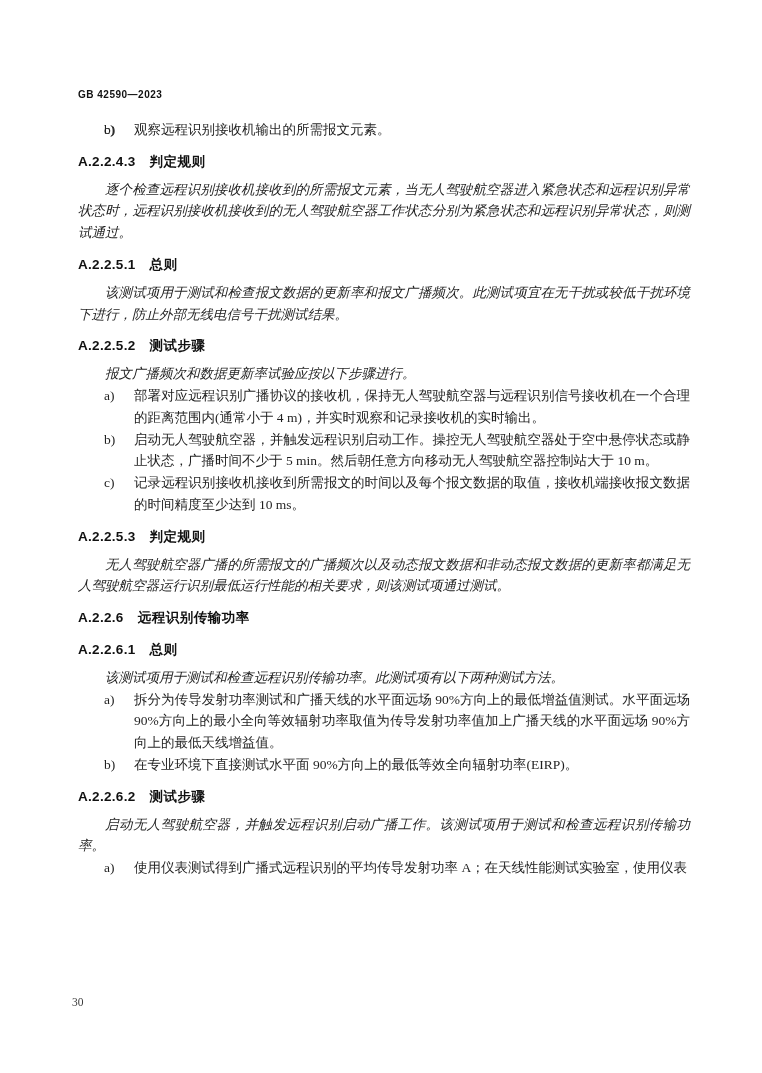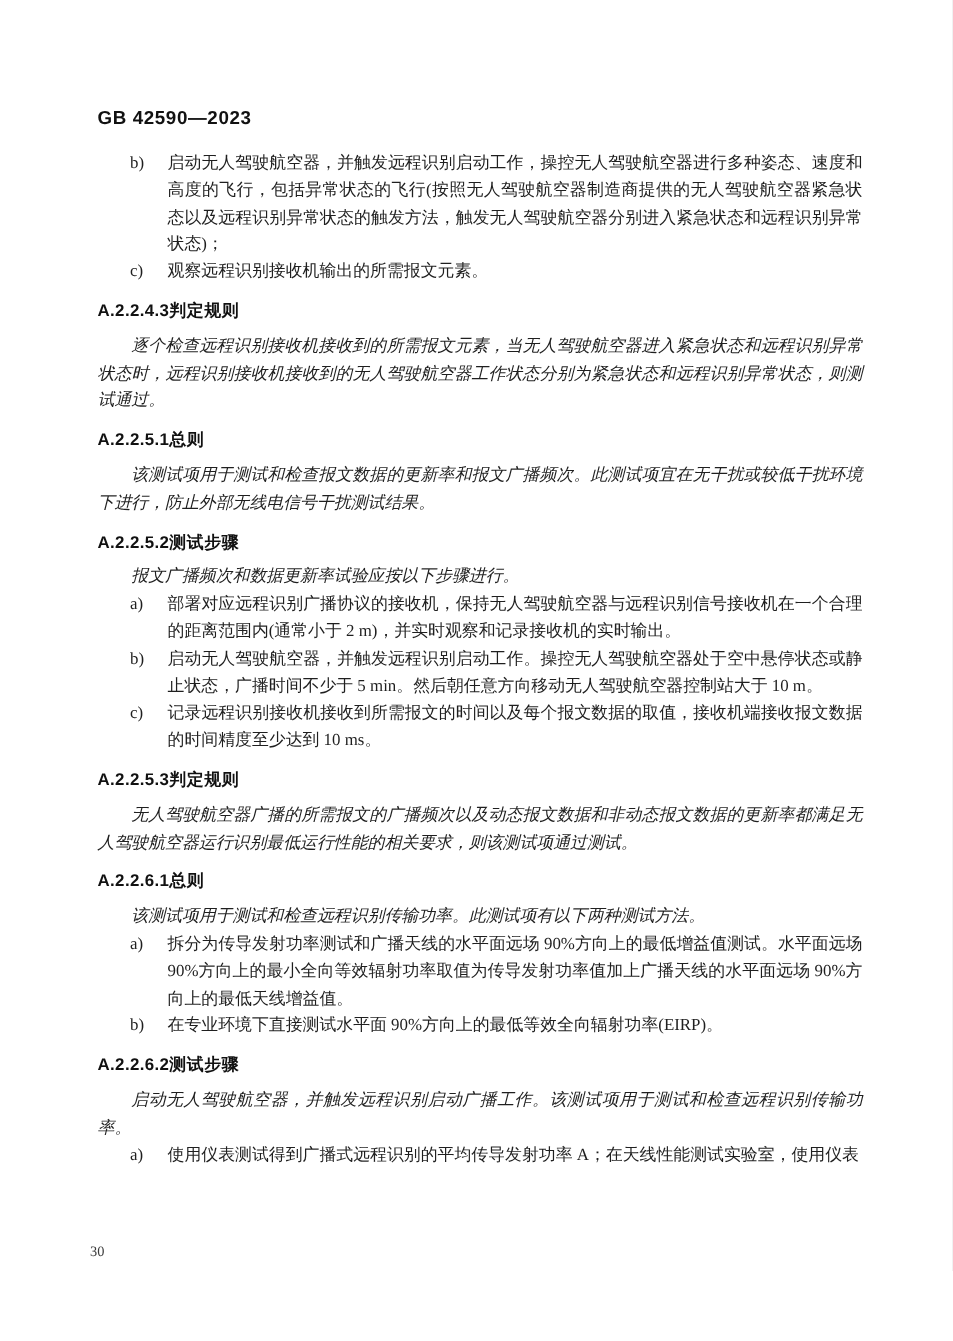--- a/index.html
+++ b/index.html
@@ -18,21 +18,21 @@
     font-family: "Liberation Serif", "DejaVu Serif", serif;
     font-size: 13.5px;
     line-height: 21.8px;
   }
   .doc-header {
     position: absolute;
     left: 78px;
     top: 84px;
     font-family: "Liberation Sans", "DejaVu Sans", sans-serif;
     font-weight: bold;
-    font-size: 15px;
+    font-size: 10px;
     letter-spacing: 0.5px;
     color: #111;
   }
   .body-col {
     position: absolute;
     left: 78px;
     top: 119px;
     width: 612px;
   }
   .para {
@@ -42,20 +42,21 @@
     font-style: italic;
   }
   .heading {
     margin: 10px 0 6px 0;
     font-family: "Liberation Sans", "DejaVu Sans", sans-serif;
     font-weight: bold;
     font-size: 13.5px;
     color: #111;
   }
   .heading .h-num {
+    margin-right: 14px;
     letter-spacing: 0.3px;
   }
   .heading .h-title {
     letter-spacing: 0.5px;
   }
   .li {
     position: relative;
     padding-left: 56px;
     text-align: justify;
     margin: 0;
@@ -78,21 +79,20 @@
 <body>
 
 <div class="page">
 
   <div class="doc-header">GB 42590—2023</div>
 
   <div class="body-col">
 
     <div class="li">
       <span class="li-label">b)</span>
-      <span class="li-text">启动无人驾驶航空器，并触发远程识别启动工作，操控无人驾驶航空器进行多种姿态、速度和高度的飞行，包括异常状态的飞行(按照无人驾驶航空器制造商提供的无人驾驶航空器紧急状态以及远程识别异常状态的触发方法，触发无人驾驶航空器分别进入紧急状态和远程识别异常状态)；</span>
     </div>
     <div class="li">
       <span class="li-label">c)</span>
       <span class="li-text">观察远程识别接收机输出的所需报文元素。</span>
     </div>
 
     <div class="heading">
       <span class="h-num">A.2.2.4.3</span><span class="h-title">判定规则</span>
     </div>
     <p class="para">逐个检查远程识别接收机接收到的所需报文元素，当无人驾驶航空器进入紧急状态和远程识别异常状态时，远程识别接收机接收到的无人驾驶航空器工作状态分别为紧急状态和远程识别异常状态，则测试通过。</p>
@@ -103,36 +103,39 @@
     </div>
     <p class="para">该测试项用于测试和检查报文数据的更新率和报文广播频次。此测试项宜在无干扰或较低干扰环境下进行，防止外部无线电信号干扰测试结果。</p>
 
     <div class="heading">
       <span class="h-num">A.2.2.5.2</span><span class="h-title">测试步骤</span>
     </div>
     <p class="para">报文广播频次和数据更新率试验应按以下步骤进行。</p>
 
     <div class="li">
       <span class="li-label">a)</span>
-      <span class="li-text">部署对应远程识别广播协议的接收机，保持无人驾驶航空器与远程识别信号接收机在一个合理的距离范围内(通常小于 2 m)，并实时观察和记录接收机的实时输出。</span>
+      <span class="li-text">部署对应远程识别广播协议的接收机，保持无人驾驶航空器与远程识别信号接收机在一个合理的距离范围内(通常小于 4 m)，并实时观察和记录接收机的实时输出。</span>
     </div>
     <div class="li">
       <span class="li-label">b)</span>
       <span class="li-text">启动无人驾驶航空器，并触发远程识别启动工作。操控无人驾驶航空器处于空中悬停状态或静止状态，广播时间不少于 5 min。然后朝任意方向移动无人驾驶航空器控制站大于 10 m。</span>
     </div>
     <div class="li">
       <span class="li-label">c)</span>
       <span class="li-text">记录远程识别接收机接收到所需报文的时间以及每个报文数据的取值，接收机端接收报文数据的时间精度至少达到 10 ms。</span>
     </div>
 
     <div class="heading">
       <span class="h-num">A.2.2.5.3</span><span class="h-title">判定规则</span>
     </div>
     <p class="para">无人驾驶航空器广播的所需报文的广播频次以及动态报文数据和非动态报文数据的更新率都满足无人驾驶航空器运行识别最低运行性能的相关要求，则该测试项通过测试。</p>
 
+    <div class="heading">
+      <span class="h-num">A.2.2.6</span><span class="h-title">远程识别传输功率</span>
+    </div>
 
     <div class="heading">
       <span class="h-num">A.2.2.6.1</span><span class="h-title">总则</span>
     </div>
     <p class="para">该测试项用于测试和检查远程识别传输功率。此测试项有以下两种测试方法。</p>
 
     <div class="li">
       <span class="li-label">a)</span>
       <span class="li-text">拆分为传导发射功率测试和广播天线的水平面远场 90%方向上的最低增益值测试。水平面远场 90%方向上的最小全向等效辐射功率取值为传导发射功率值加上广播天线的水平面远场 90%方向上的最低天线增益值。</span>
     </div>

